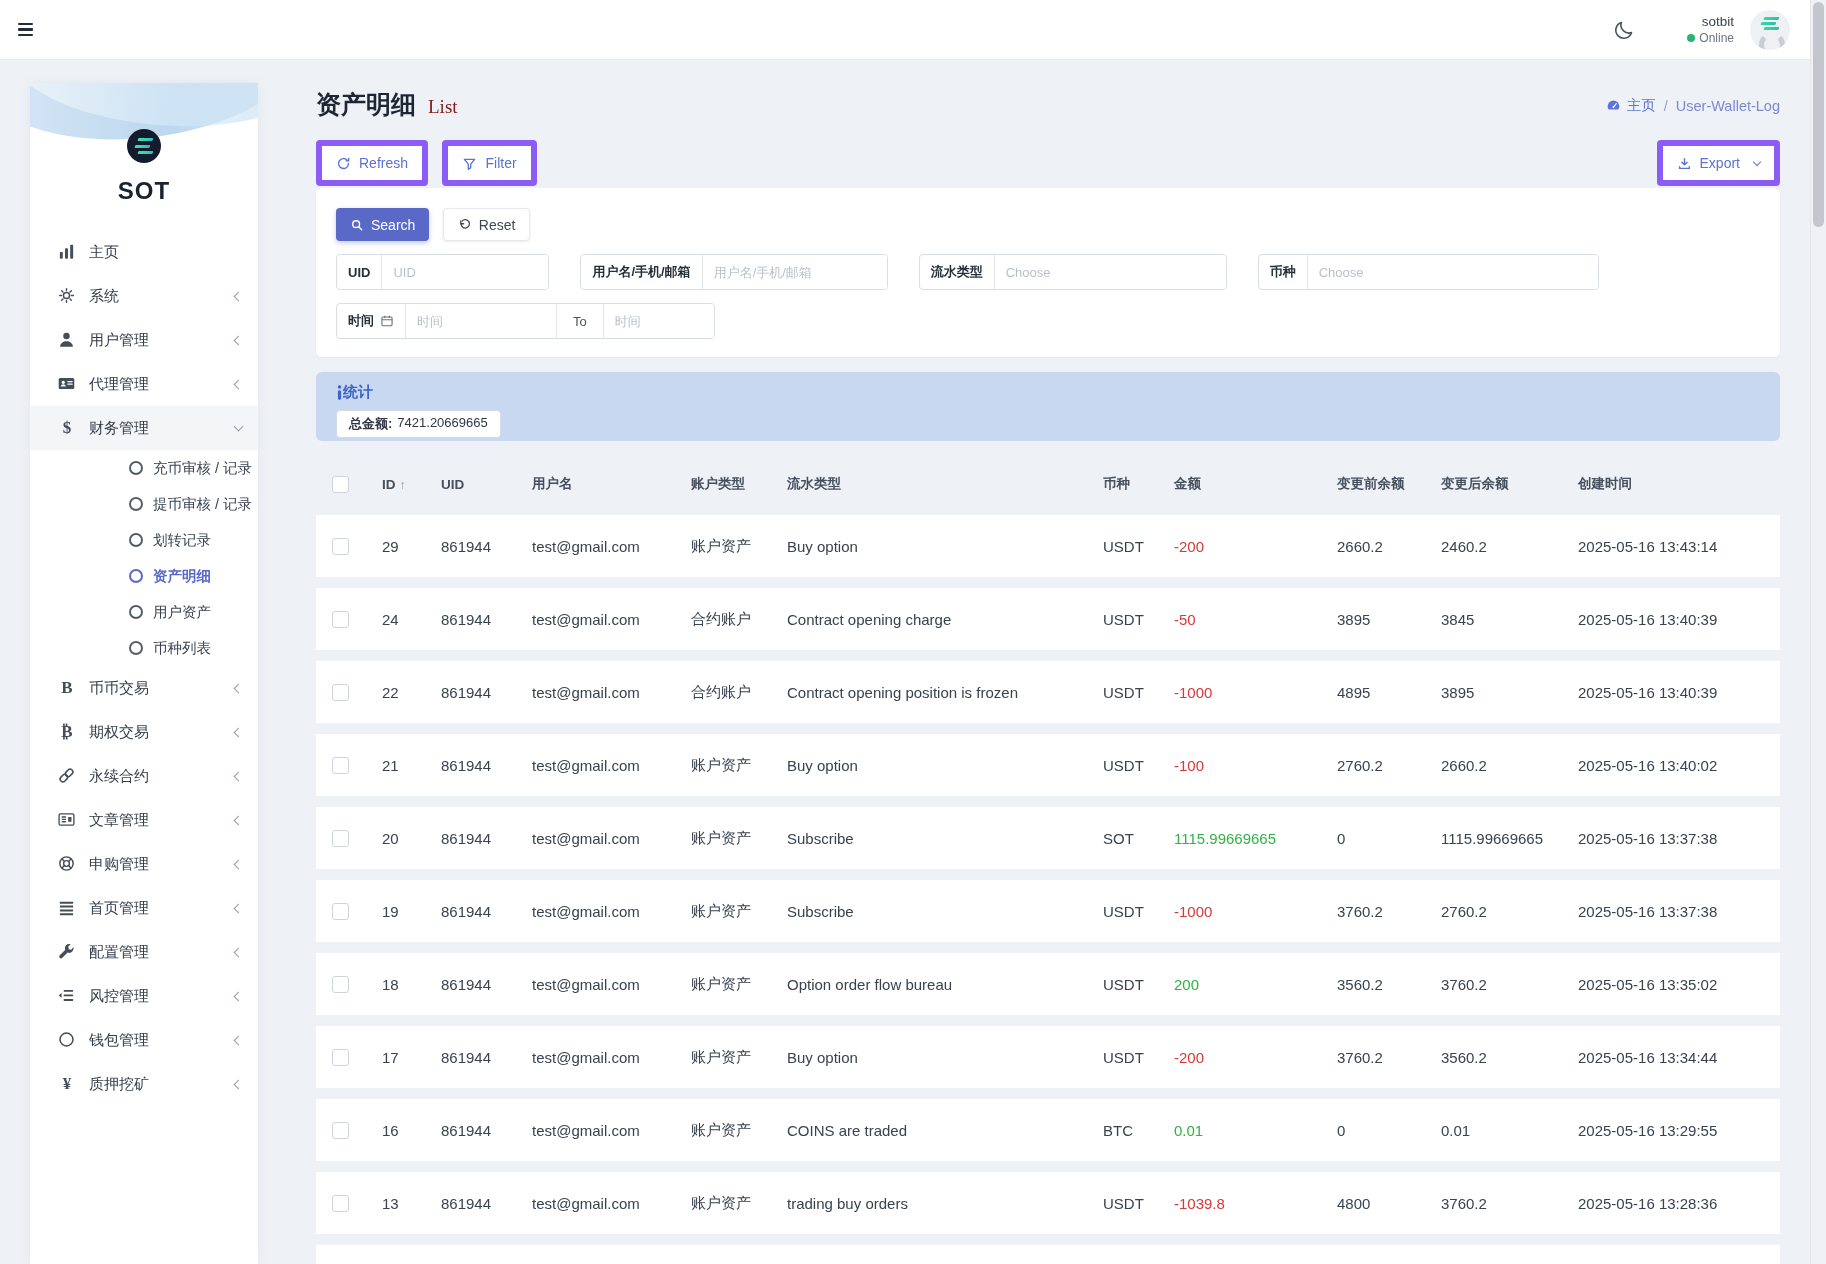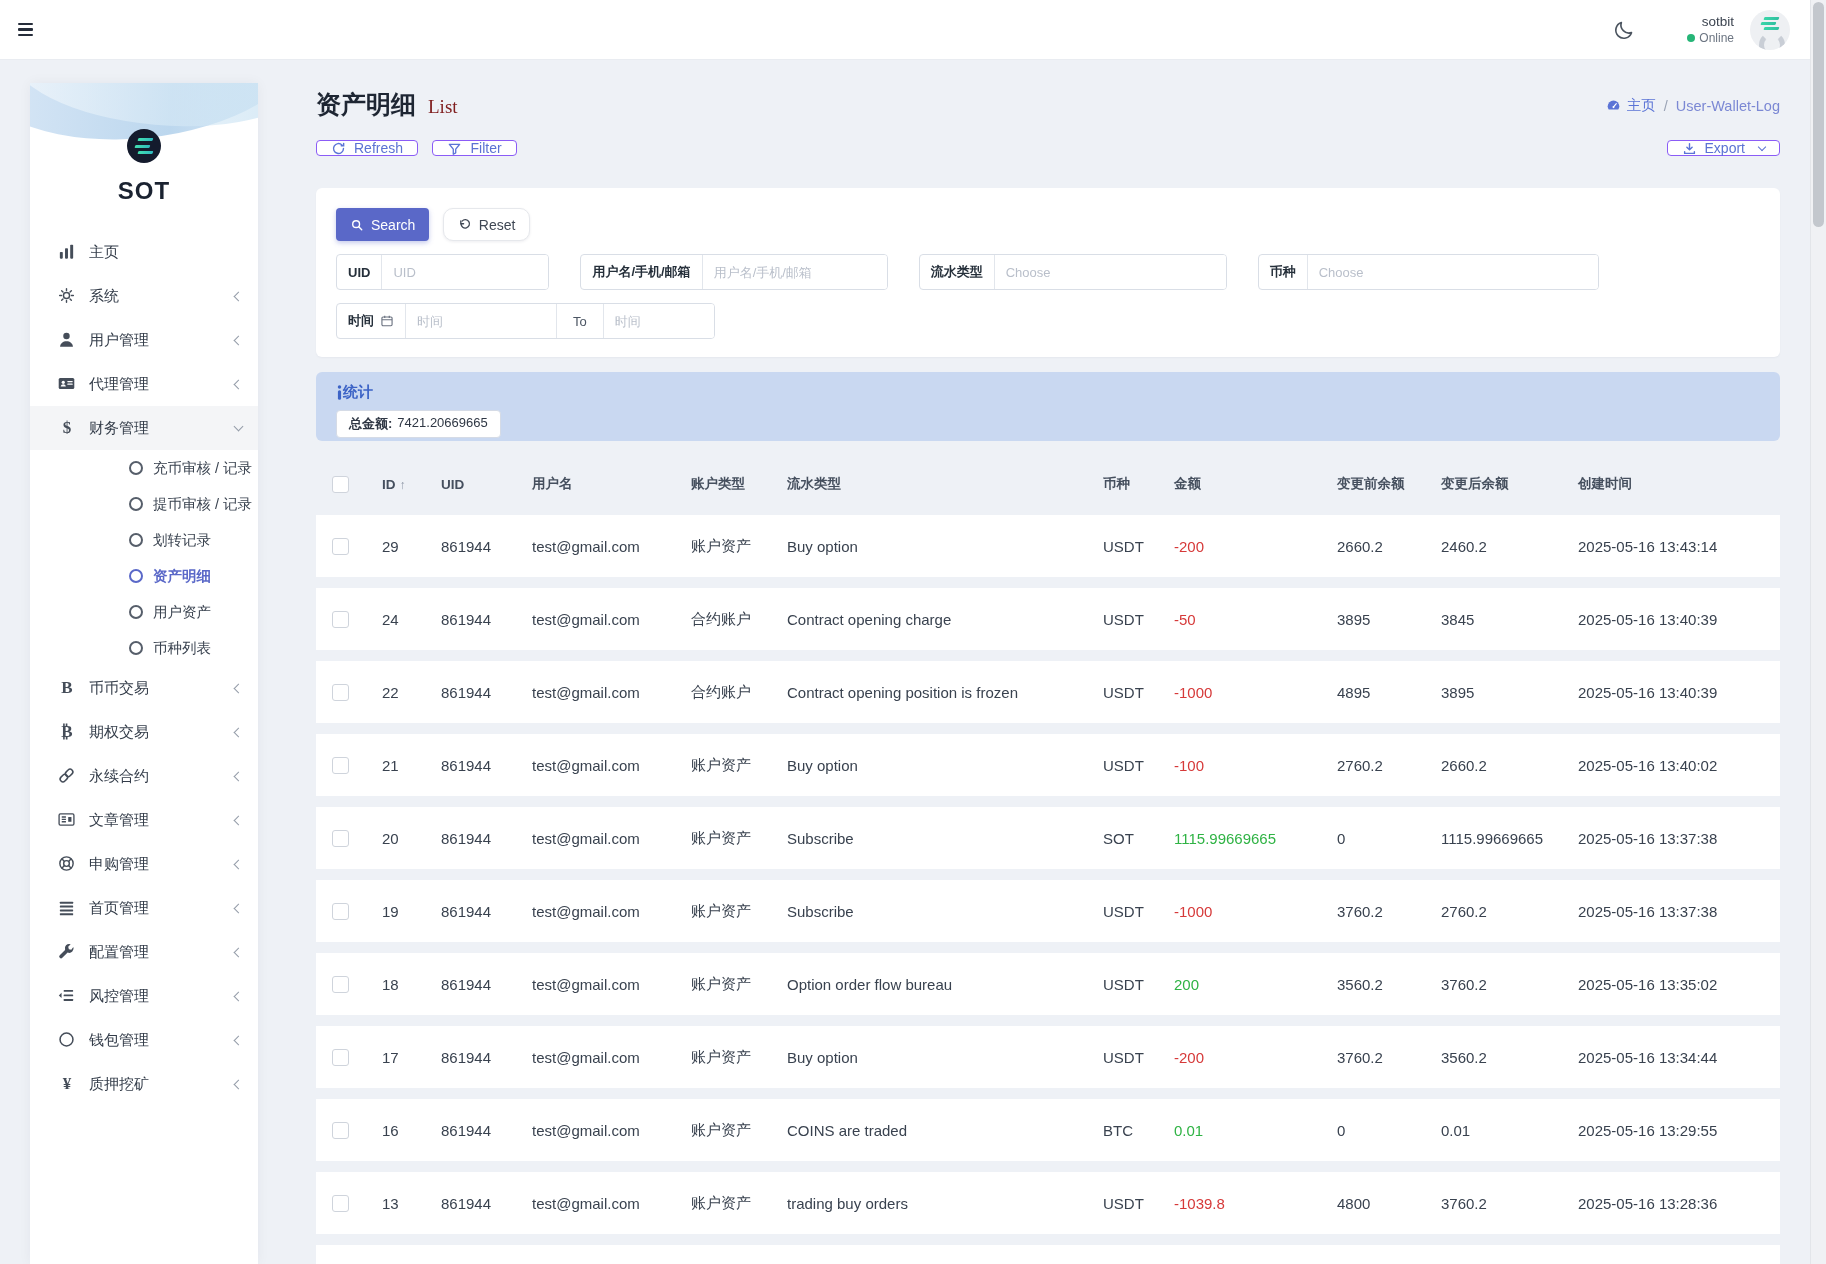--- a/index.html
+++ b/index.html
@@ -65,34 +65,34 @@
   .content { position:absolute; left:316px; top:60px; width:1464px; }
   .page-head { position:relative; margin-top:28px; height:38px; }
   .page-head h2 { display:inline-block; font-size:25px; font-weight:bold; color:#1e2633; }
   .subtitle { font-size:19px; color:#7f1d1d; margin-left:12px;font-family:Liberation Serif, serif; }
   .breadcrumb { position:absolute; right:0; top:8px; font-size:14.5px; display:flex; align-items:center; gap:8px; }
   .bc-home { display:inline-flex; align-items:center; gap:6px; color:#5b74d6; cursor:pointer; }
   .bc-sep { color:#9aa3b5; }
   .bc-cur { color:#7b88d4; }
 
   .toolbar { position:relative; margin-top:14px; height:34px; }
-  .btn-outline { display:inline-flex; align-items:center; gap:8px; height:16px; padding:0 14px;
-                 background:#fff; border:1px solid #8b5cf6; border-radius:4px; color:#5b72d3;
+  .btn-outline { display:inline-flex; align-items:center; gap:8px; height:46px; padding:0 14px;
+                 background:#fff; border:6px solid #8b5cf6; border-radius:4px; color:#5b72d3;
                  font-size:14px; font-family:inherit; cursor:pointer; margin-right:10px; }
   .btn-outline svg { width:15px; height:15px; }
   .btn-export { position:absolute; right:0; top:0; margin-right:0; }
   .chev-sm { width:6px; height:6px; border:solid #5b72d3; border-width:0 1.5px 1.5px 0; transform:rotate(45deg); margin:-2px 0 0 6px; }
 
   .filter-card { margin-top:14px; background:#fff; border-radius:6px; padding:20px; height:169px;
                  box-shadow:0 1px 2px rgba(20,30,60,.04); }
   .btn-search { display:inline-flex; align-items:center; gap:7px; height:33px; padding:0 14px;
                 background:#5a68c8; border:none; border-radius:4px; color:#fff; font-size:14px;
                 font-family:inherit; cursor:pointer; box-shadow:0 2px 5px rgba(90,104,200,.35); }
   .btn-reset { display:inline-flex; align-items:center; gap:7px; height:33px; padding:0 14px; margin-left:9px;
-               background:#fff; border:1px solid #e6e8ec; border-radius:10px; color:#3f4754; font-size:14px;
+               background:#fff; border:1px solid #e6e8ec; border-radius:4px; color:#3f4754; font-size:14px;
                font-family:inherit; cursor:pointer; box-shadow:0 1px 3px rgba(20,30,60,.08); }
   .frow { display:flex; margin-top:13px; }
   .igroup { display:inline-flex; align-items:stretch; height:36px; border:1px solid #d9dee6; border-radius:4px;
             background:#fff; overflow:hidden; margin-right:31px; }
   .ilabel { display:flex; align-items:center; gap:6px; padding:0 11px; font-size:13px; font-weight:bold;
             color:#252f3a; border-right:1px solid #e2e6ec; white-space:nowrap; }
   .imid { display:flex; align-items:center; padding:0 16px; font-size:13px; color:#4b5563;
           border-left:1px solid #e2e6ec; border-right:1px solid #e2e6ec; }
   .igroup input { border:none; outline:none; padding:0 11px; font-size:13px; color:#374151; background:#fff; }
   .igroup input::placeholder { color:#b9bfca; }

